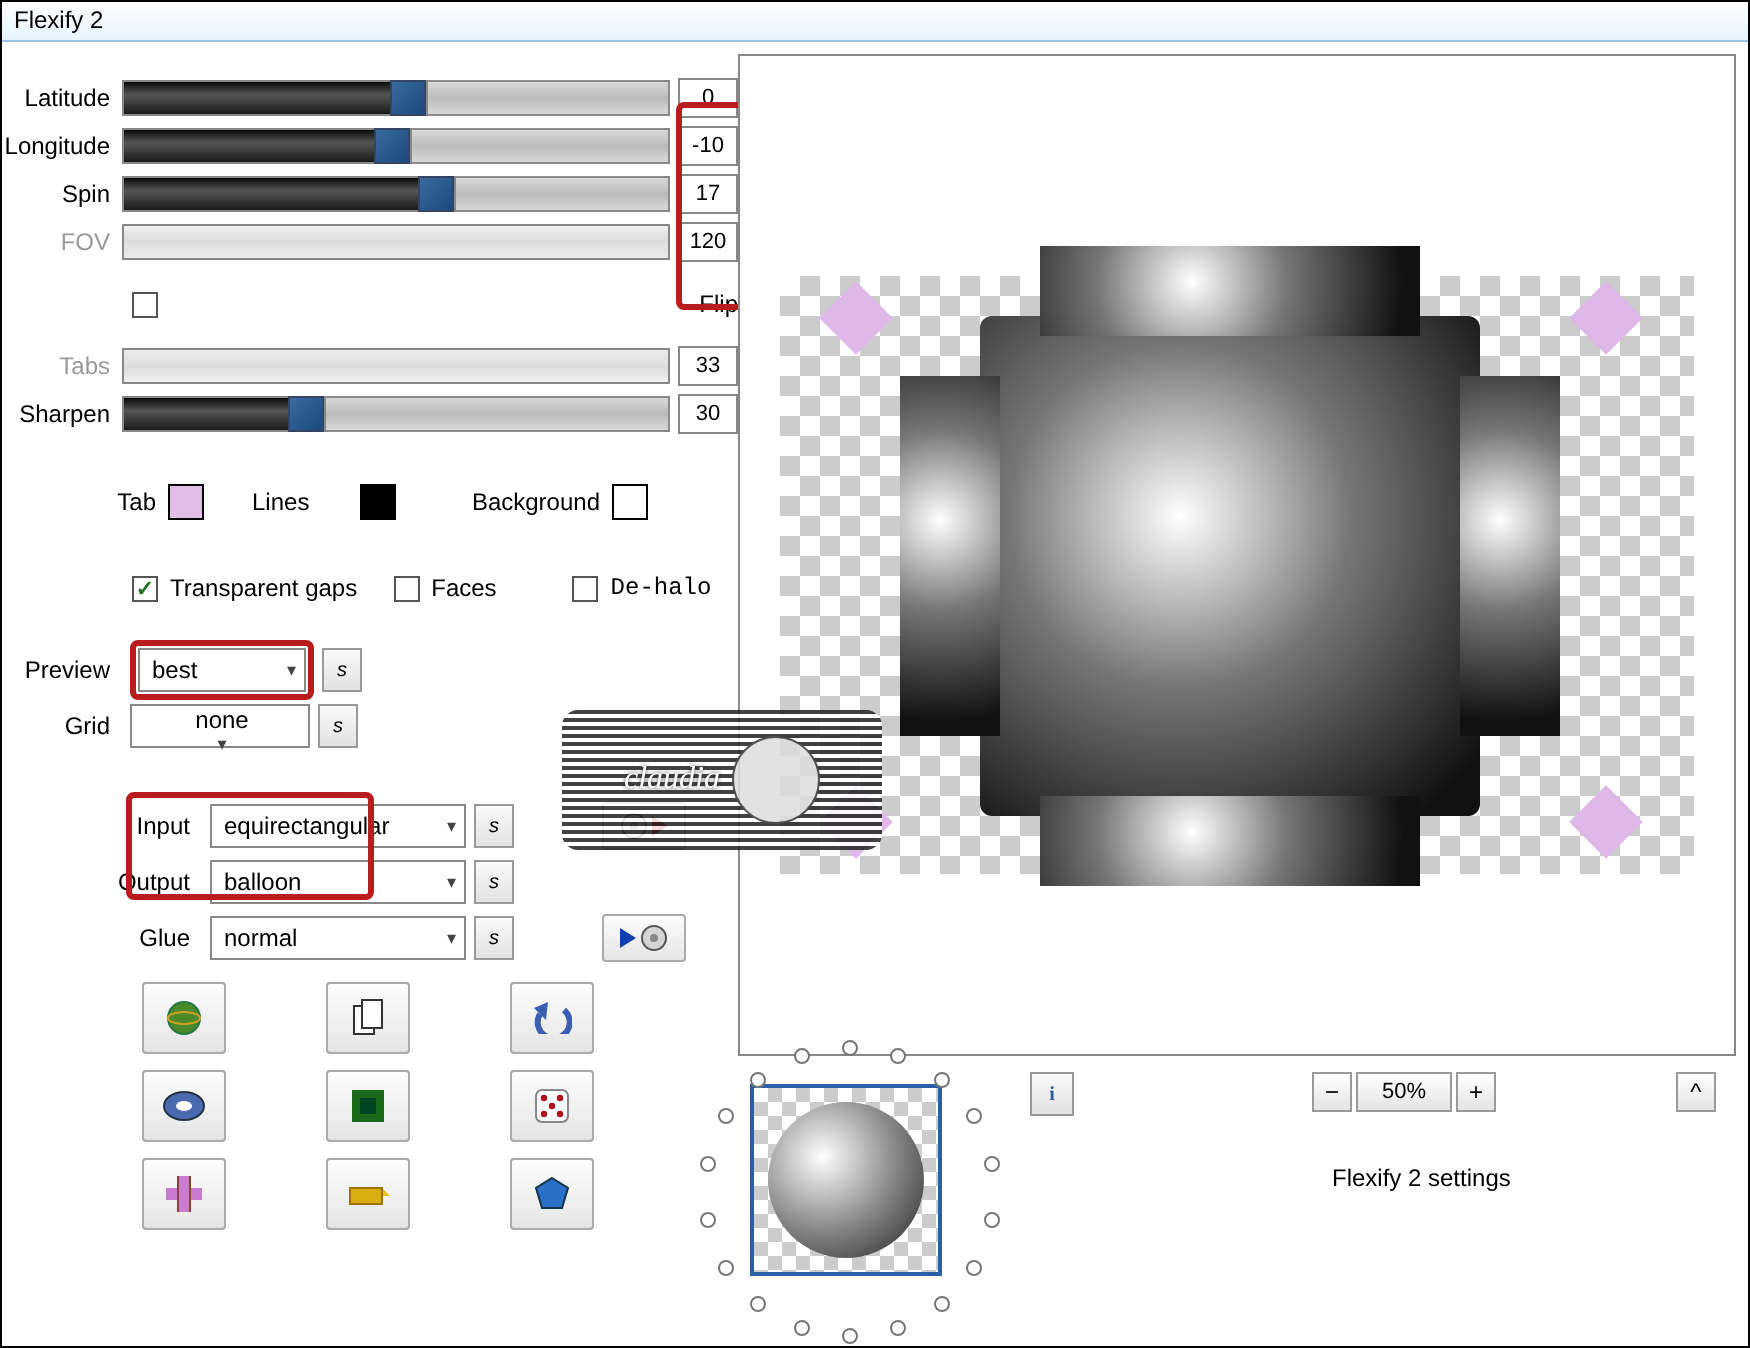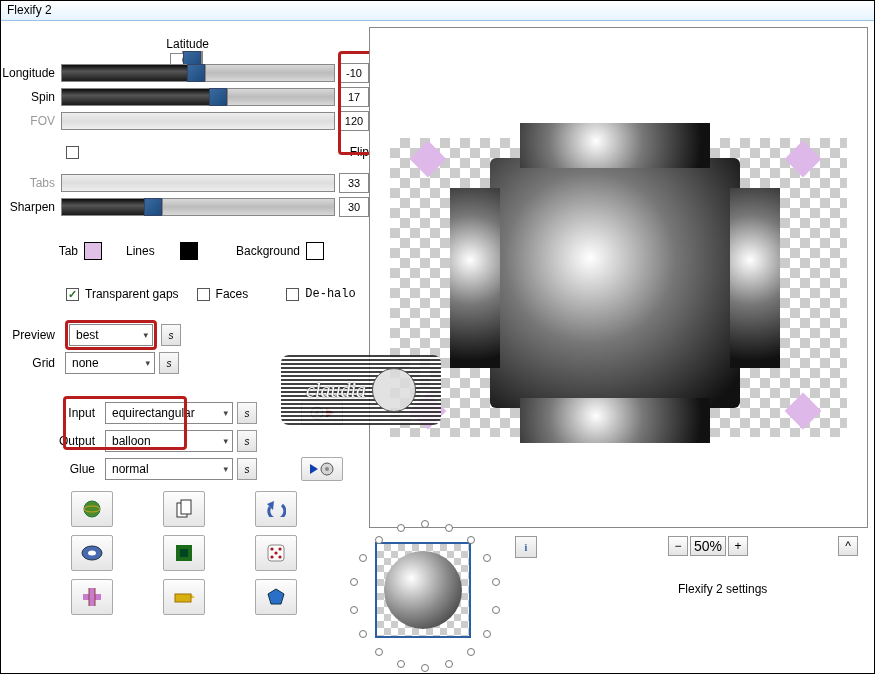--- a/index.html
+++ b/index.html
@@ -180,21 +180,21 @@
     background:conic-gradient(#ccc 25%, #fff 0 50%, #ccc 0 75%, #fff 0) 0 0/14px 14px;
     display:flex;align-items:center;justify-content:center;
   }
   .mini-prev .sphere{
     width:78px;height:78px;border-radius:50%;
     background:radial-gradient(circle at 35% 35%, #fff, #8a8a8a 50%, #2a2a2a 95%);
   }
 
   .zoomgrp {display:flex;gap:2px;align-items:center;}
   .zbtn{width:20px;height:20px;border:1px solid #999;background:linear-gradient(#fff,#e4e4e4);display:inline-flex;align-items:center;justify-content:center;font-size:12px;}
-  .zval{width:36px;height:20px;border:1px solid #999;background:linear-gradient(#fff,#e4e4e4);display:inline-flex;align-items:center;justify-content:center;font-size:14px;}
+  .zval{width:48px;height:20px;border:1px solid #999;background:linear-gradient(#fff,#e4e4e4);display:inline-flex;align-items:center;justify-content:center;font-size:11px;}
   .btnrow{display:flex;gap:20px;align-items:center;}
   .dlgbtn{
     width:72px;height:24px;border:1px solid #888;background:linear-gradient(#fafafa,#e6e6e6);
     display:inline-flex;align-items:center;justify-content:center;font-size:12px;
   }
   .dlgbtn.ok{border:2px solid #1e63c0;}
   .hand{font-size:22px;color:#e8b800;margin-right:-6px;}
 
   .watermark{
     position:absolute;left:280px;top:354px;width:160px;height:70px;
@@ -215,21 +215,21 @@
   <div class="titlebar">
     <span>Flexify 2</span>
   </div>
 
   <div class="body">
 
     <div class="left-panel">
 
       <div class="hl-box hl-vals"></div>
 
-      <div class="slider-row" style="margin-top:6px;flex-direction:column;">
+      <div class="slider-row" style="margin-top:6px;">
         <div class="slider-label">Latitude</div>
         <div class="slider-track active">
           <div class="slider-thumb" style="left:49%;"></div>
           <div class="slider-right" style="left:calc(49% + 18px);"></div>
         </div>
         <input class="slider-val" value="0" style="">
       </div>
 
       <div class="slider-row">
         <div class="slider-label">Longitude</div>
@@ -307,21 +307,21 @@
           <span class="hl-box" style="padding:1px;display:inline-flex;">
             <span class="sel" style="width:84px;">
                 <span>best</span>
                 <span class="arrow">▾</span>
               </span>
           </span>
           <span class="sbtn">s</span>
         </div>
         <div class="sel-row">
           <span class="lbl">Grid</span>
-          <span class="sel" style="width:90px;">
+          <span class="sel" style="width:90px;flex-direction:column;">
               <span>none</span>
               <span class="arrow">▾</span>
             </span>
           <span class="sbtn">s</span>
         </div>
       </div>
 
       <div style="margin-top:22px;margin-left:40px;">
         <div class="hl-box" style="position:absolute;left:62px;width:124px;height:54px;margin-top:-3px;pointer-events:none;"></div>
         <div class="sel-row">
@@ -491,16 +491,16 @@
             <span class="zbtn">^</span>
           </div>
           <div style="align-self:flex-start;margin-left:10px;">Flexify 2 settings</div>
         </div>
       </div>
     </div>
 
   </div>
 
   <div class="watermark">
-    <span style="font-size:20px;text-shadow:0 0 2px #000;">claudia</span>
+    <span style="font-size:16px;text-shadow:0 0 2px #000;">claudia</span>
     <span class="glob"></span>
   </div>
 </div>
 
 </body></html>

